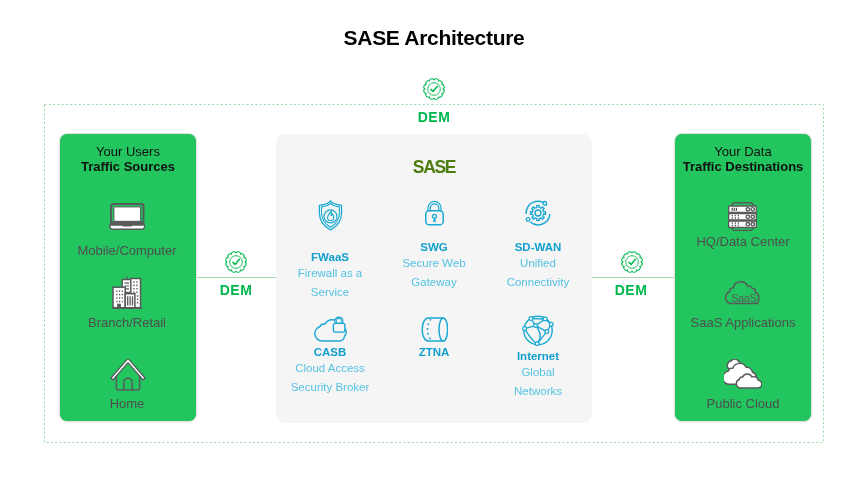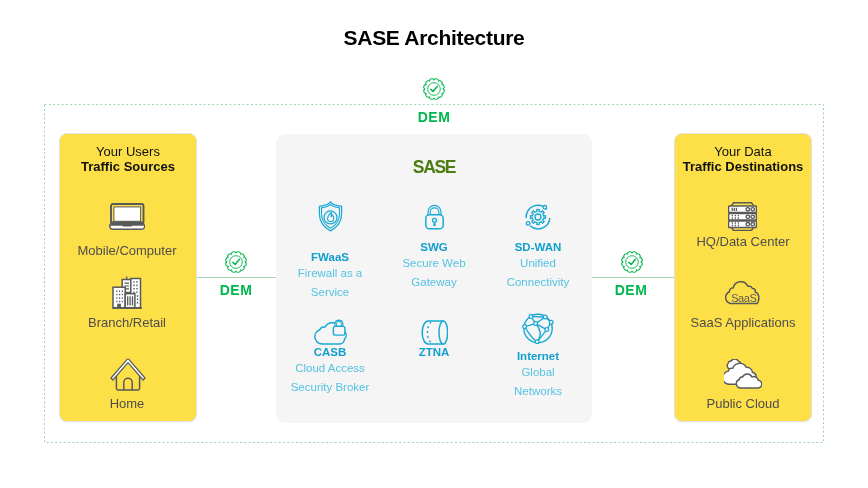--- a/index.html
+++ b/index.html
@@ -1,24 +1,24 @@
 <!DOCTYPE html>
 <html><head>
 <meta charset="utf-8">
 <style>
   html,body{margin:0;padding:0;}
   body{width:868px;height:488px;background:#fff;font-family:"Liberation Sans",sans-serif;position:relative;overflow:hidden;}
   .abs{position:absolute;}
   .title{left:0;width:868px;top:26px;text-align:center;font-size:21px;font-weight:bold;color:#000;letter-spacing:-0.3px;}
   .dashrect{left:44px;top:104px;}
-  .wbox{width:136px;height:287px;background:#fde047;border:1px solid #e2e2e2;border-radius:8px;box-shadow:0 1px 2px rgba(0,0,0,0.04);}
+  .wbox{width:136px;height:287px;background:#22c55e;border:1px solid #e2e2e2;border-radius:8px;box-shadow:0 1px 2px rgba(0,0,0,0.04);}
   .graybox{left:276px;top:134px;width:316px;height:289px;background:#f5f5f6;border-radius:9px;}
   .boxhead{width:100%;text-align:center;font-size:13px;color:#111;line-height:14.5px;}
   .lbl{width:100%;text-align:center;font-size:13px;color:#4e4e50;}
-  .icw{width:100%;display:flex;align-items:center;justify-content:center;}
+  .icw{width:100%;display:flex;justify-content:center;}
   .dem{font-size:14px;font-weight:bold;color:#00b74e;letter-spacing:0.5px;text-align:center;}
   .hline{height:1px;background:#a5d7ac;}
   .sase{left:276px;top:157px;width:316px;text-align:center;font-size:17.5px;font-weight:bold;color:#4d7c0f;letter-spacing:-1.3px;}
   .itm{width:110px;text-align:center;}
   .itm .nm{font-size:11.5px;font-weight:bold;color:#119fce;line-height:11.8px;}
   .itm .ds{font-size:11.5px;color:#54c2e2;line-height:19px;}
   svg{display:block;}
   .cicon{}
   #lb .lbl{margin-left:-1px;}
 </style>

